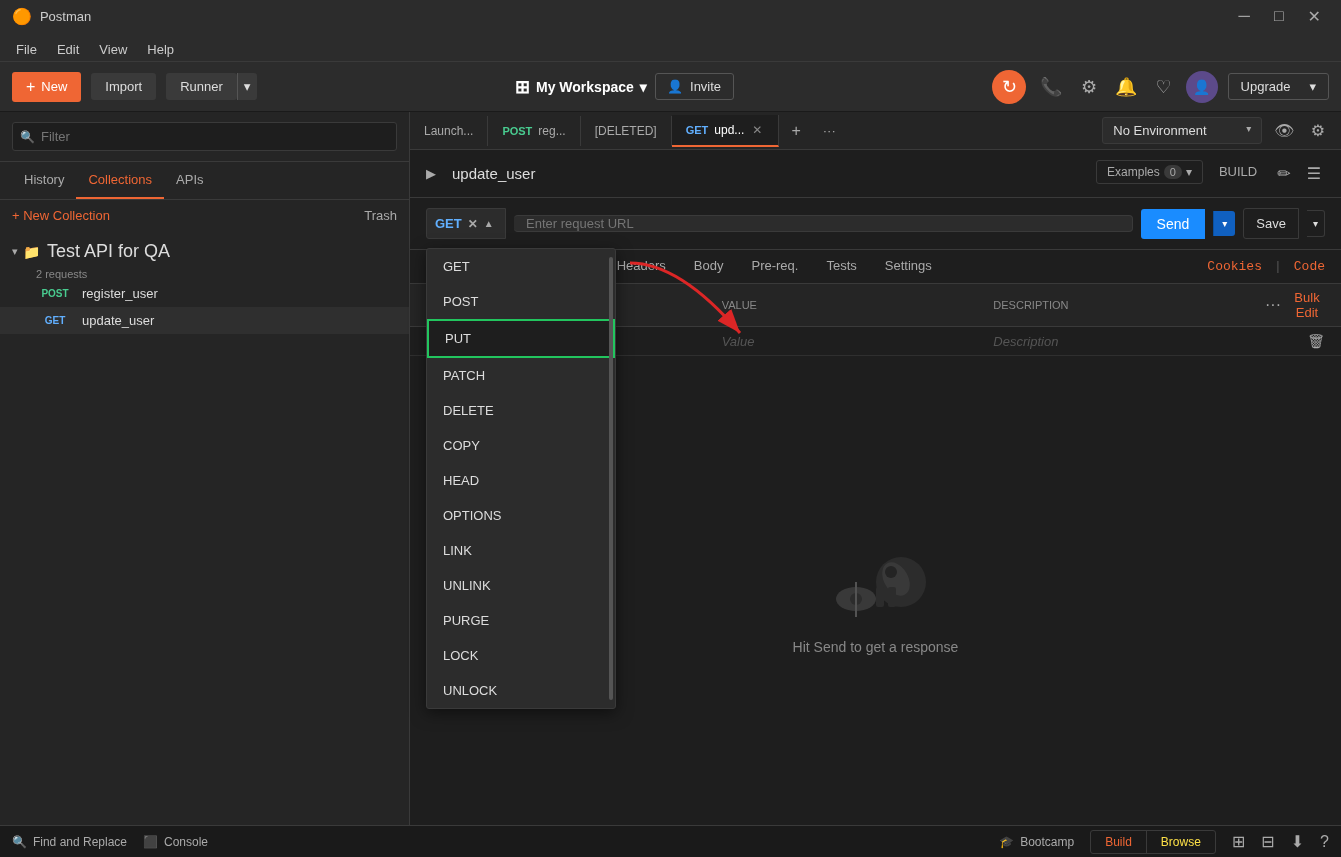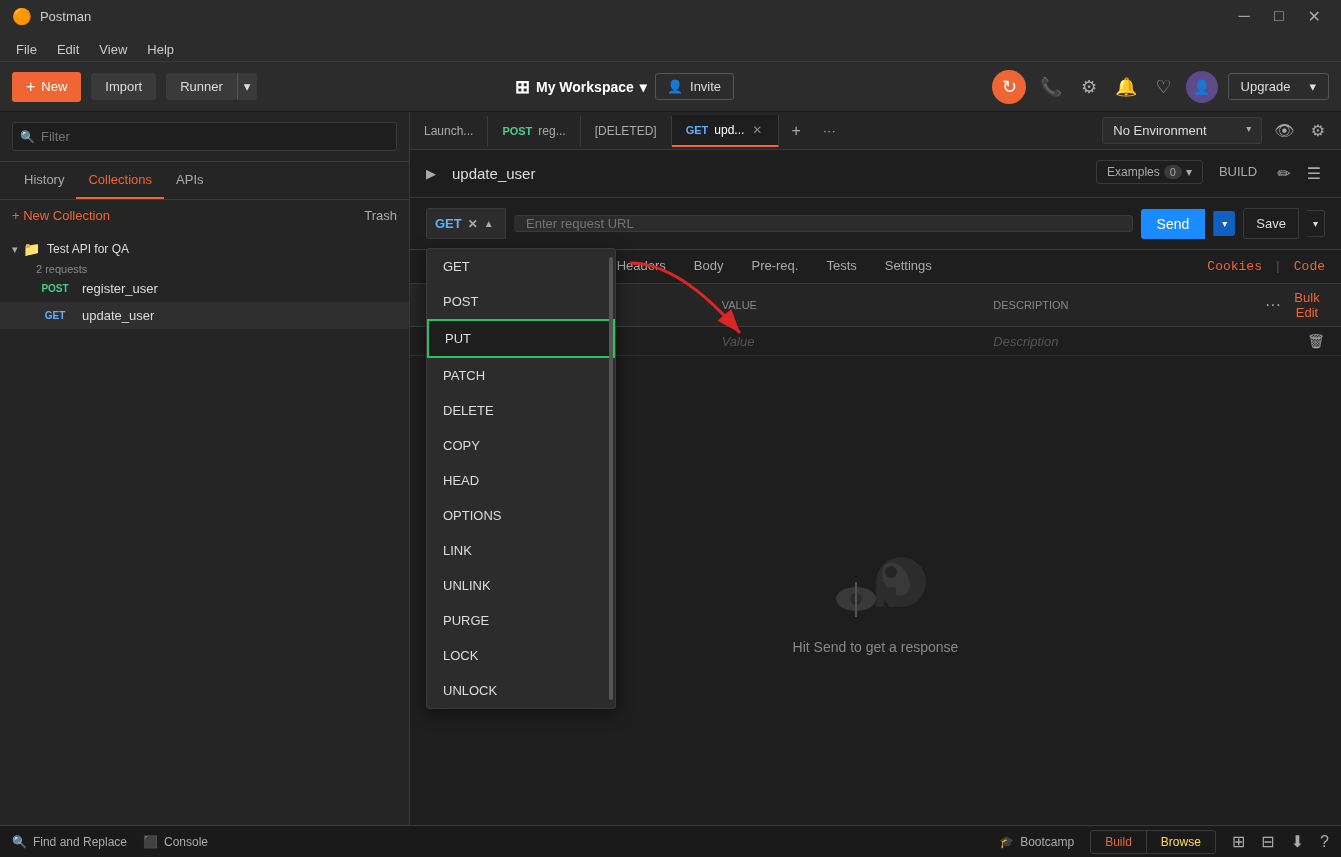--- a/index.html
+++ b/index.html
@@ -198,21 +198,21 @@
       gap: 8px;
     }
     .collection-header {
       display: flex;
       align-items: center;
       gap: 6px;
       width: 100%;
     }
     .caret { color: #aaa; font-size: 11px; cursor: pointer; }
     .collection-icon { color: #aaa; font-size: 14px; }
-    .collection-name { color: #ddd; font-size: 12px; flex: 1; }
+    .collection-name { color: #ddd; font-size: 18px; flex: 1; }
     .collection-meta { color: #888; font-size: 11px; padding-left: 36px; }
 
     
     .request-item {
       padding: 6px 12px 6px 36px;
       cursor: pointer;
       display: flex;
       align-items: center;
       gap: 8px;
     }

